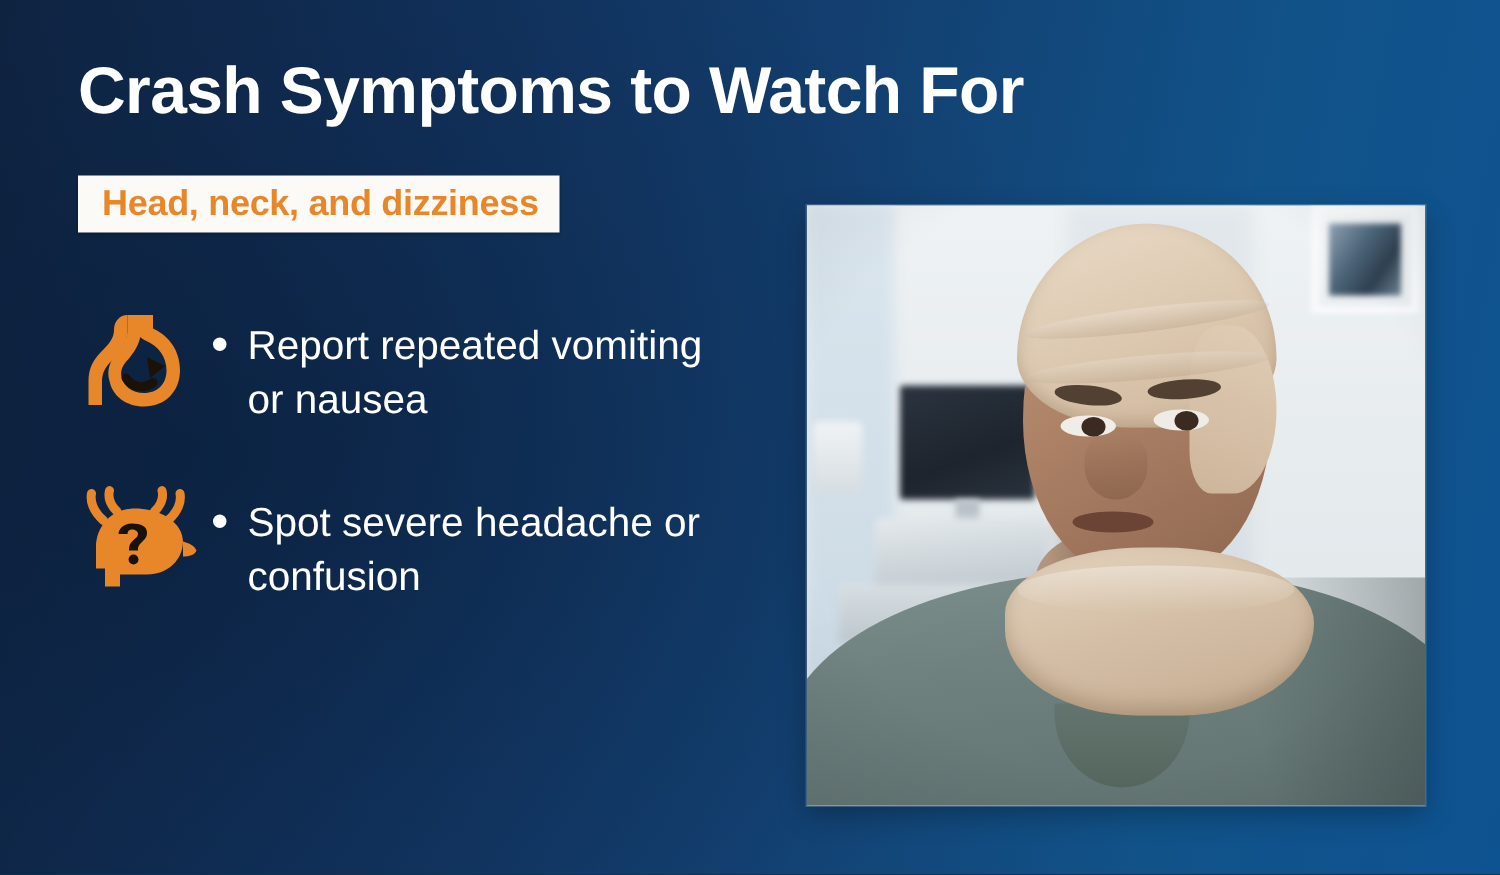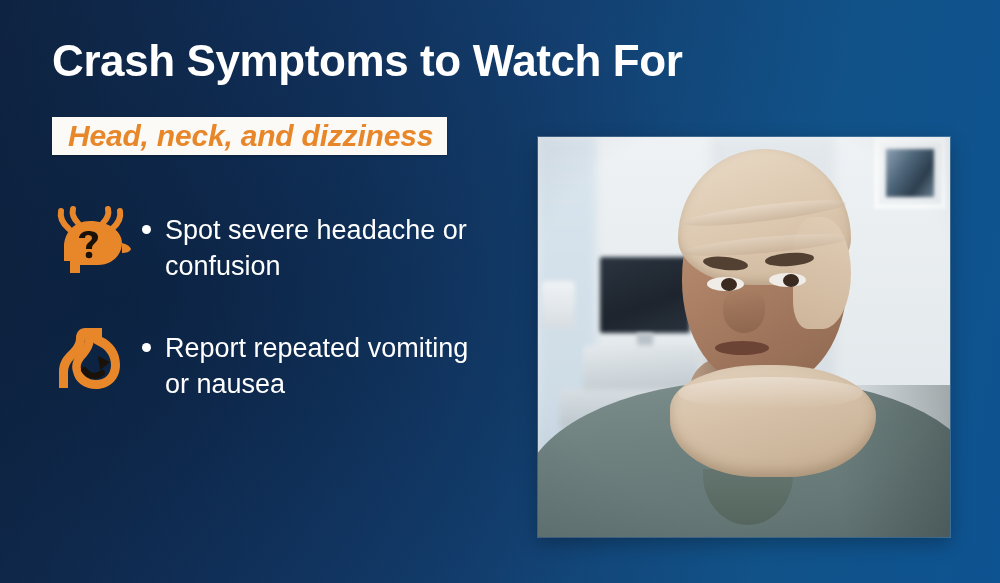--- a/index.html
+++ b/index.html
@@ -64,25 +64,24 @@
     top: 117px;
     height: 38px;
     padding: 0 14px 0 16px;
     display: flex;
     align-items: center;
     background: #fbfaf7;
     box-shadow: 0 1px 2px rgba(0,0,0,0.25);
   }
   #subtitle-badge span {
     color: #e8862a;
-    font-size: 30px;
+    font-size: 24px;
     font-weight: bold;
     letter-spacing: -0.2px;
     white-space: nowrap;
-    font-style: italic;
   }
 
   
   #bullets {
     position: absolute;
     left: 48px;
     top: 196px;
     width: 470px;
   }
   .bullet-row {
@@ -324,20 +323,42 @@
 
 <div id="slide">
 
   <div class="layer" id="title">Crash Symptoms to Watch For</div>
 
   <div class="layer" id="subtitle-badge">
     <span>Head, neck, and dizziness</span>
   </div>
 
   <div class="layer" id="bullets">
+
+    <div class="bullet-row">
+      <div class="bullet-icon">
+        <svg width="84" height="80" viewBox="0 0 84 80" aria-hidden="true">
+          <path d="M33 6 L33 16 C33 22 30 26 26 31 C21 37 19 43 21 50
+                   C23 60 32 67 44 67 C58 67 68 57 68 43
+                   C68 30 61 20 50 15 L50 6 L41 6 L41 19
+                   C41 21 43 22 45 23 C54 27 59 34 59 43
+                   C59 52 53 58 44 58 C36 58 30 53 29 47
+                   C28 43 30 39 34 35 C39 29 42 23 42 16 L42 6 Z" fill="#e8862a"></path>
+          <path d="M33 6 C28 6 24 10 24 16 C24 22 20 26 15 31
+                   C10 36 7 42 7 50 L7 66 L16 66 L16 50
+                   C16 45 18 41 22 37 C29 30 33 24 33 16 Z" fill="#e8862a"></path>
+          <path d="M32 48 C36 54 44 56 50 51" fill="none" stroke="#1a1208" stroke-width="6" stroke-linecap="round"></path>
+          <path d="M46 34 L58 40 L48 48 Z" fill="#1a1208"></path>
+        </svg>
+      </div>
+      <div class="bullet-body">
+        <div class="bullet-dot"></div>
+        <div class="bullet-text">Report repeated vomiting or nausea</div>
+      </div>
+    </div>
 
     <div class="bullet-row">
       <div class="bullet-icon">
         <svg width="84" height="82" viewBox="0 0 84 82" aria-hidden="true">
           <g fill="none" stroke="#e8862a" stroke-width="6" stroke-linecap="round">
             <path d="M17 26 C10 20 8 13 9 8"></path>
             <path d="M26 20 C21 15 20 10 21 6"></path>
             <path d="M51 20 C56 15 57 10 56 6"></path>
             <path d="M60 26 C67 20 69 13 68 8"></path>
           </g>
@@ -350,42 +371,20 @@
                    C45 38 46 37 46 34 C46 30 42 28 36 28 Z" fill="#1a1208"></path>
           <circle cx="37" cy="52" r="3.3" fill="#1a1208"></circle>
         </svg>
       </div>
       <div class="bullet-body">
         <div class="bullet-dot"></div>
         <div class="bullet-text">Spot severe headache or confusion</div>
       </div>
     </div>
 
-    <div class="bullet-row">
-      <div class="bullet-icon">
-        <svg width="84" height="80" viewBox="0 0 84 80" aria-hidden="true">
-          <path d="M33 6 L33 16 C33 22 30 26 26 31 C21 37 19 43 21 50
-                   C23 60 32 67 44 67 C58 67 68 57 68 43
-                   C68 30 61 20 50 15 L50 6 L41 6 L41 19
-                   C41 21 43 22 45 23 C54 27 59 34 59 43
-                   C59 52 53 58 44 58 C36 58 30 53 29 47
-                   C28 43 30 39 34 35 C39 29 42 23 42 16 L42 6 Z" fill="#e8862a"></path>
-          <path d="M33 6 C28 6 24 10 24 16 C24 22 20 26 15 31
-                   C10 36 7 42 7 50 L7 66 L16 66 L16 50
-                   C16 45 18 41 22 37 C29 30 33 24 33 16 Z" fill="#e8862a"></path>
-          <path d="M32 48 C36 54 44 56 50 51" fill="none" stroke="#1a1208" stroke-width="6" stroke-linecap="round"></path>
-          <path d="M46 34 L58 40 L48 48 Z" fill="#1a1208"></path>
-        </svg>
-      </div>
-      <div class="bullet-body">
-        <div class="bullet-dot"></div>
-        <div class="bullet-text">Report repeated vomiting or nausea</div>
-      </div>
-    </div>
-
 
   </div>
 
   <div class="layer" id="photo-frame">
     <div class="ph" id="ph-wall"></div>
     <div class="ph" id="ph-wall-left"></div>
     <div class="ph" id="ph-wall-panel"></div>
     <div class="ph" id="ph-frame-pic">
         <i></i>
       </div>

